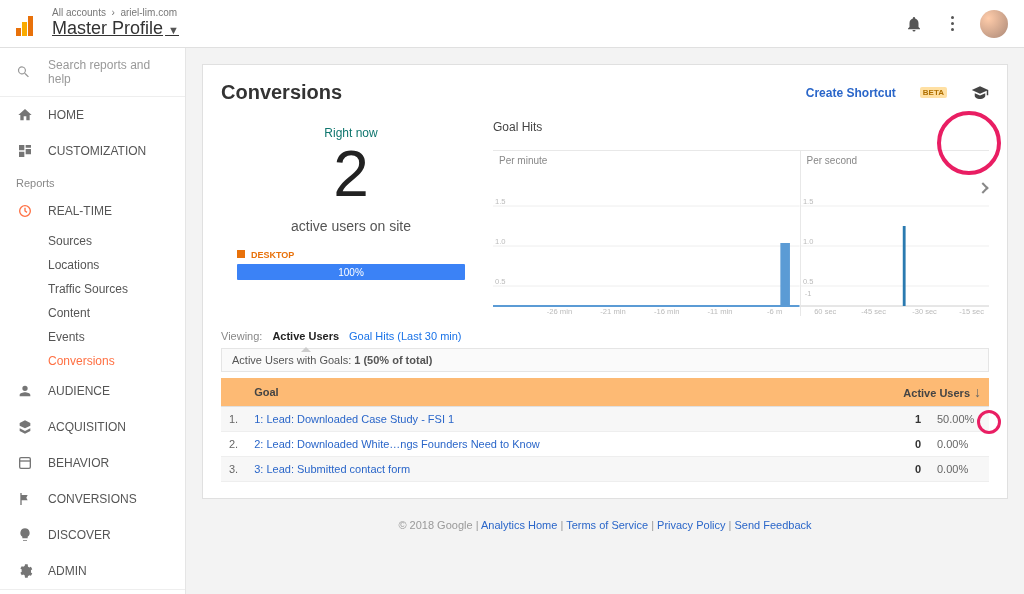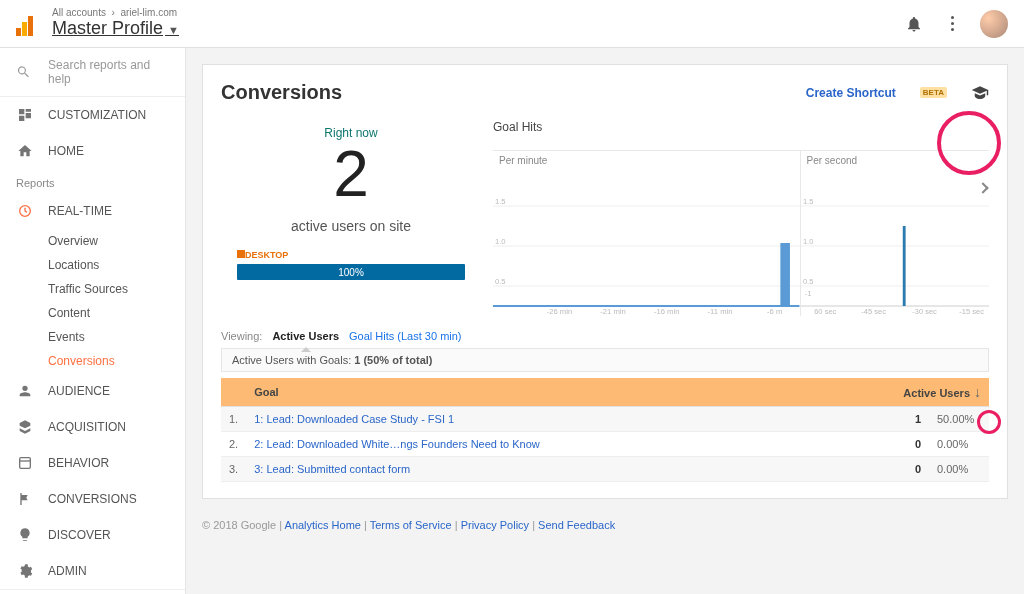--- a/index.html
+++ b/index.html
@@ -36,23 +36,23 @@
   .page-title { font-size:20px; font-weight:bold; color:#333; }
   .shortcut-area { display:flex; align-items:center; gap:24px; font-size:12px; }
   .shortcut-link { color:#2a66c9; font-weight:bold; cursor:pointer; }
   .beta { background:#ffe0a3; color:#b07000; font-size:8px; font-weight:bold; padding:1px 3px; border-radius:2px; }
   .cap-icon { width:18px; height:18px; }
   .realtime-row { display:flex; padding:8px 0 4px; }
   .left-block { width:260px; text-align:center; padding:0 12px; position:relative; }
   .right-now { font-size:12px; color:#0f766e; margin-top:6px; }
   .big-number { font-size:64px; line-height:1; font-weight:400; color:#222; margin-top:2px; }
   .active-users-label { font-size:14px; color:#555; margin-top:12px; }
-  .device-row { display:flex; font-size:9px; font-weight:bold; color:#e8710a; margin:16px 0 4px 4px; }
+  .device-row { display:flex; gap:6px; font-size:9px; font-weight:bold; color:#e8710a; margin:16px 0 4px 4px; }
   .device-chip { width:8px; height:8px; background:#e8710a; }
-  .device-bar { height:16px; background:#0369a1; color:#fff; font-size:10px; display:flex; align-items:center; justify-content:center; border-radius:1px; margin: 0 4px; }
+  .device-bar { height:16px; background:#3b82f6; color:#fff; font-size:10px; display:flex; align-items:center; justify-content:center; border-radius:1px; margin: 0 4px; }
   .charts { flex:1; padding-left:12px; }
   .charts-title { font-size:12px; color:#444; margin-bottom:16px; }
   .subhead-row { display:flex; font-size:10px; color:#777; border-top:1px solid #e8e8e8; }
   .chart-col { position:relative; height:165px; }
   .chart-col.minute { width:62%; border-right:1px solid #e8e8e8; }
   .chart-col.second { width:38%; }
   .chart-sub { padding:4px 6px; color:#888; font-size:10px; }
   svg.chart { position:absolute; left:0; right:0; bottom:0; width:100%; height:140px; }
   .grid-line { stroke:#eee; stroke-width:1; }
   .axis-label { font-size:8px; fill:#bbb; }
@@ -72,21 +72,21 @@
   .table th { text-align:left; padding:6px 8px; color:#444; font-weight:bold; border-bottom:1px solid #e0e0e0; background:#fdba74; }
   .table th.right { text-align:right;margin-top:7px; }
   .table td { padding:6px 8px; border-bottom:1px solid #eee; }
   .table tbody tr:nth-child(odd) { background:#f7f7f7; }
   .table tbody tr:nth-child(even) { background:#fff; }
   .table td.idx { width:24px; text-align:right; color:#666; }
   .table td.goal a { color:#2a66c9; text-decoration:none; cursor:pointer; }
   .table td.num { text-align:right; font-weight:bold; width:50px; }
   .table td.pct { text-align:left; width:60px; color:#666; }
   .sort-arrow { font-size:14px; color:#666; margin-left:4px; }
-  .footer { text-align:left; font-size:11px; color:#999; padding:20px 0 0; }
+  .footer { text-align:center; font-size:11px; color:#999; padding:20px 0 0; }
   .footer a { color:#2a66c9; text-decoration:none; cursor:pointer; }
   .chevron { display:inline-block; border:solid #888; border-width:0 2px 2px 0; padding:3px; }
   .chevron.right { transform: rotate(-45deg); }
   .mini-chevron { position:absolute; right:2px; top:32px; font-size:10px; color:#555; cursor:pointer; }
 </style>
 </head>
 <body>
 
 <div class="header">
   <div class="logo">
@@ -127,46 +127,46 @@
     <div class="search-row">
       <svg viewBox="0 0 24 24" width="16" height="16">
           <path fill="#999" d="M15.5 14h-.8l-.3-.3a6.5 6.5 0 1 0-.7.7l.3.3v.8l5 5 1.5-1.5-5-5zM9.5 14A4.5 4.5 0 1 1 14 9.5 4.5 4.5 0 0 1 9.5 14z"></path>
         </svg>
       <span>Search reports and help</span>
     </div>
 
     <div class="nav-item">
       <span class="nav-icon">
           <svg viewBox="0 0 24 24" width="16" height="16">
+            <path fill="#757575" d="M10 20v-6h4v6h5v-8h3L12 3 2 12h3v8z"></path>
+          </svg>
+        </span>
+      <span>HOME</span>
+    </div>
+    <div class="nav-item">
+      <span class="nav-icon">
+          <svg viewBox="0 0 24 24" width="16" height="16">
             <path fill="#757575" d="M3 3h8v8H3zM13 3h8v4h-8zM13 9h8v8h-8zM3 13h8v8H3z"></path>
           </svg>
         </span>
       <span>CUSTOMIZATION</span>
-    </div>
-    <div class="nav-item">
-      <span class="nav-icon">
-          <svg viewBox="0 0 24 24" width="16" height="16">
-            <path fill="#757575" d="M10 20v-6h4v6h5v-8h3L12 3 2 12h3v8z"></path>
-          </svg>
-        </span>
-      <span>HOME</span>
     </div>
 
     <div class="section-label">Reports</div>
 
     <div class="nav-item">
       <span class="nav-icon rt-icon">
           <svg viewBox="0 0 24 24" width="16" height="16">
             <circle cx="12" cy="12" r="8" fill="none" stroke="#ff7043" stroke-width="2"></circle>
             <path d="M12 7v5l3 2" stroke="#ff7043" stroke-width="2" fill="none"></path>
           </svg>
         </span>
       <span>REAL-TIME</span>
     </div>
-    <div class="sub-item">Overview</div>
+    <div class="sub-item">Sources</div>
     <div class="sub-item">Locations</div>
     <div class="sub-item">Traffic Sources</div>
     <div class="sub-item">Content</div>
     <div class="sub-item">Events</div>
     <div class="sub-item active">Conversions</div>
 
     <div class="nav-item">
       <span class="nav-icon">
           <svg viewBox="0 0 24 24" width="16" height="16">
             <path fill="#757575" d="M12 12a4 4 0 1 0-4-4 4 4 0 0 0 4 4zm0 2c-3 0-8 1.5-8 4v2h16v-2c0-2.5-5-4-8-4z"></path>

